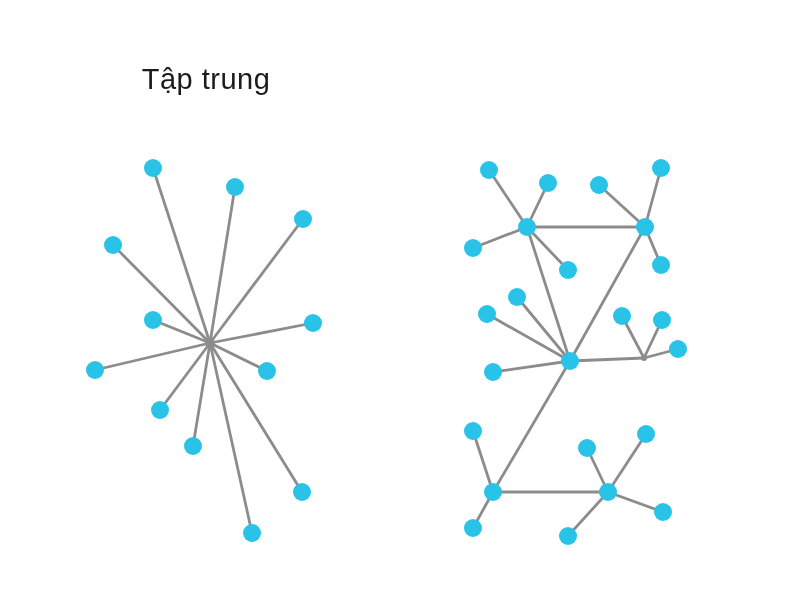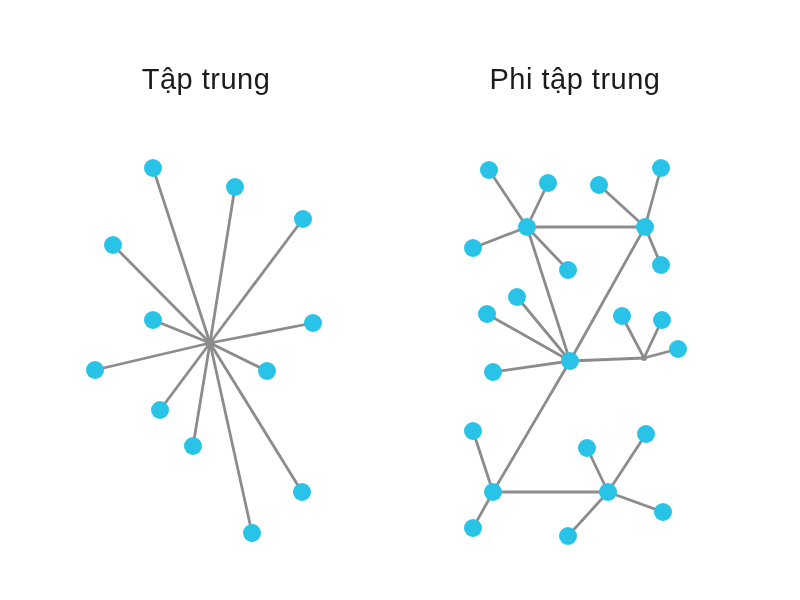--- a/index.html
+++ b/index.html
@@ -112,14 +112,13 @@
       <circle cx="662" cy="320" r="9" fill="#29c3e8"></circle>
       <circle cx="678" cy="349" r="9" fill="#29c3e8"></circle>
       <circle cx="473" cy="431" r="9" fill="#29c3e8"></circle>
       <circle cx="473" cy="528" r="9" fill="#29c3e8"></circle>
       <circle cx="587" cy="448" r="9" fill="#29c3e8"></circle>
       <circle cx="646" cy="434" r="9" fill="#29c3e8"></circle>
       <circle cx="663" cy="512" r="9" fill="#29c3e8"></circle>
       <circle cx="568" cy="536" r="9" fill="#29c3e8"></circle>
     </svg>
   <div class="panel-title left">Tập trung</div>
-  <div class="panel-title right">Phi tập trung</div>
 </div>
 
 </body></html>

